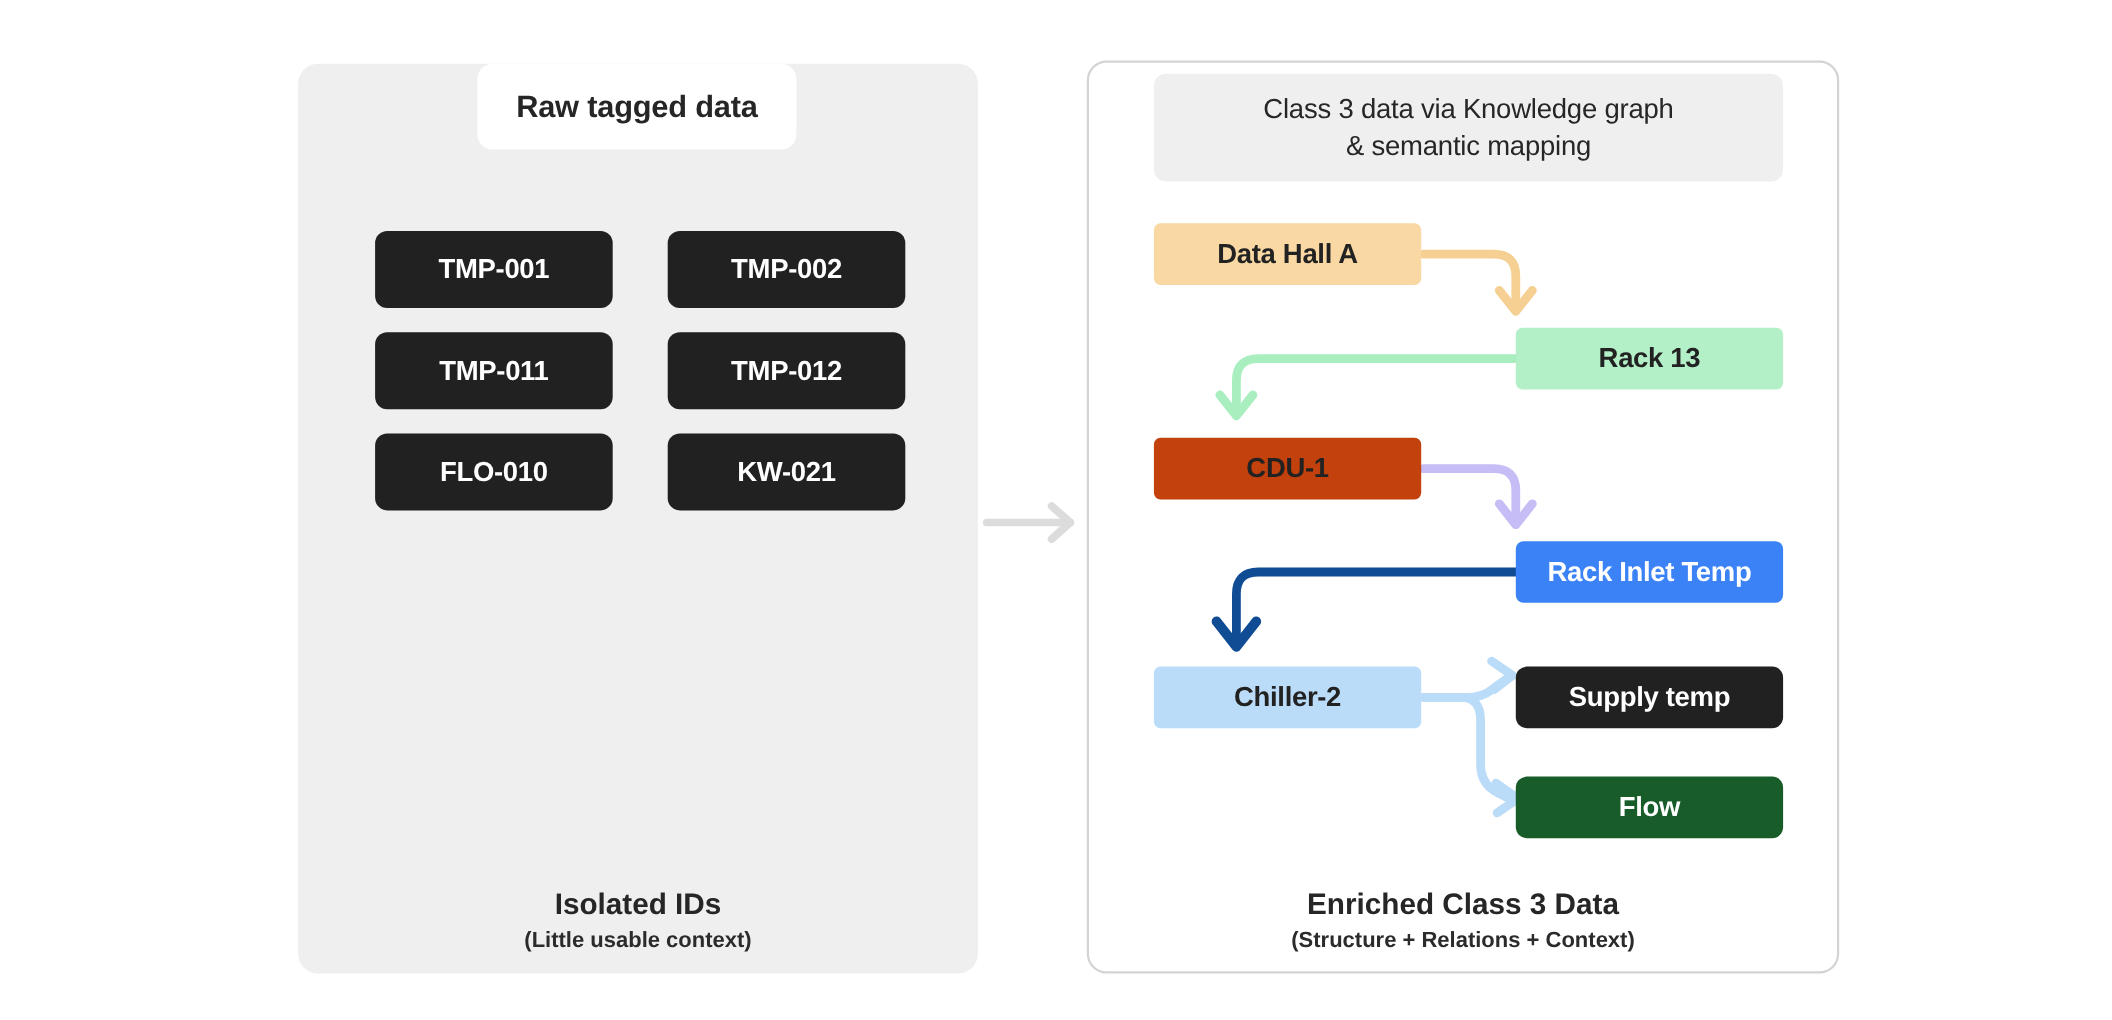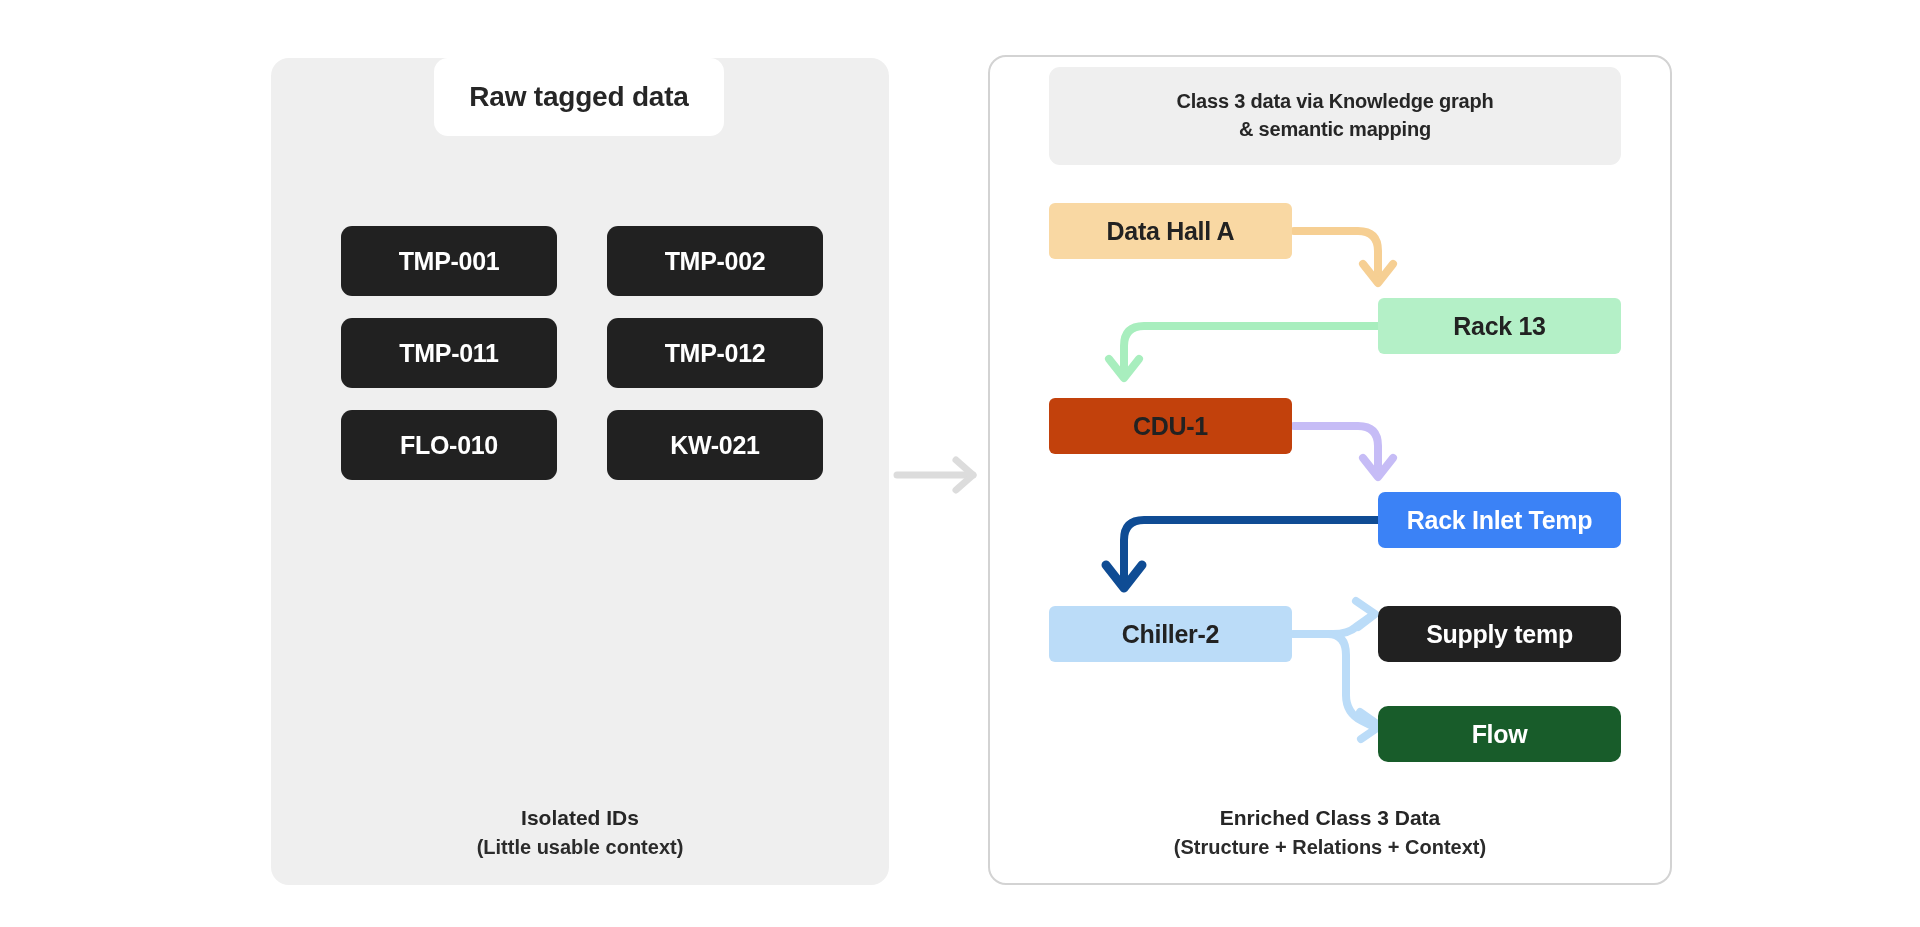--- a/index.html
+++ b/index.html
@@ -47,21 +47,21 @@
   .left-title-chip span {
     font-size: 28px;
     font-weight: bold;
     color: #262626;
     letter-spacing: -0.2px;
   }
 
   .tag-grid {
     position: absolute;
     left: 341px;
-    top: 226px;
+    top: 210px;
     width: 482px;
     display: grid;
     grid-template-columns: 216px 216px;
     grid-gap: 22px 50px;
   }
   .tag-chip {
     height: 70px;
     background: #212121;
     border-radius: 11px;
     display: flex;
@@ -76,21 +76,21 @@
   }
 
   .left-caption {
     position: absolute;
     left: 271px;
     top: 805px;
     width: 618px;
     text-align: center;
   }
   .caption-main {
-    font-size: 21px;
+    font-size: 27px;
     font-weight: bold;
     color: #262626;
     line-height: 1.28;
   }
   .caption-sub {
     font-size: 20px;
     font-weight: bold;
     color: #2b2b2b;
     line-height: 1.5;
   }
@@ -123,22 +123,22 @@
     width: 572px;
     height: 98px;
     background: #efefef;
     border-radius: 11px;
     display: flex;
     flex-direction: column;
     align-items: center;
     justify-content: center;
   }
   .right-title-box .line {
-    font-size: 20px;
-    font-weight: bold;
+    font-size: 25px;
+    font-weight: normal;
     color: #262626;
     line-height: 1.38;
     letter-spacing: -0.2px;
   }
 
   
   .graph-svg {
     position: absolute;
     left: 988px;
     top: 55px;

